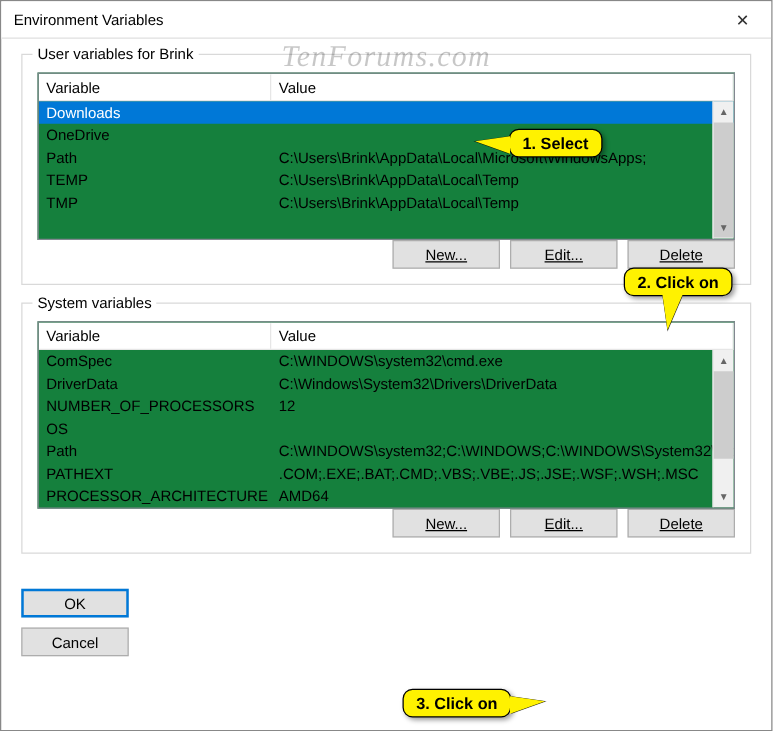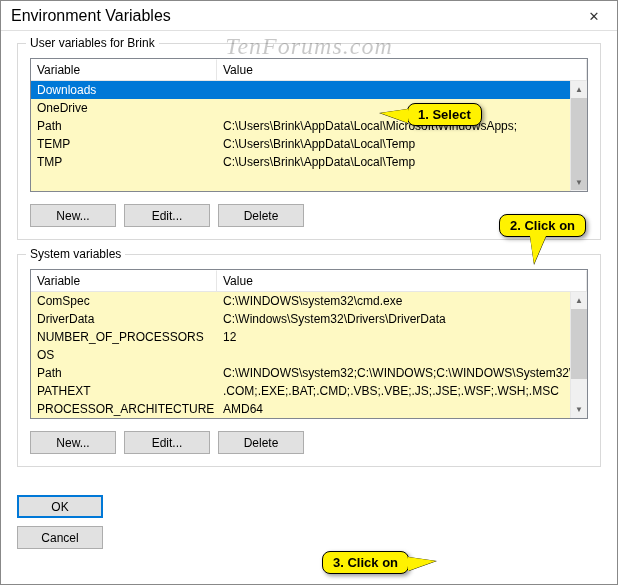--- a/index.html
+++ b/index.html
@@ -17,21 +17,21 @@
   }
   .titlebar {
     background: #fff;
     height: 30px;
     display: flex;
     align-items: center;
     padding-left: 10px;
     border-bottom: 1px solid #e0e0e0;
     position: relative;
   }
-  .titlebar-text { font-size: 16px; color: #000; }
+  .titlebar-text { font-size: 12px; color: #000; }
   .close-btn {
     position: absolute;
     right: 0; top: 0;
     width: 46px; height: 30px;
     display: flex;
     align-items: center;
     justify-content: center;
     font-size: 13px;
     color: #333;
     cursor: pointer;
@@ -47,21 +47,21 @@
   .groupbox-label {
     position: absolute;
     top: -8px; left: 8px;
     background: #fff;
     padding: 0 4px;
     font-size: 12px;
     color: #000;
   }
   .listview {
     border: 1px solid #828790;
-    background: #fef9c3;
+    background: #15803d;
     height: 134px;
     overflow: hidden;
     position: relative;
   }
   .listview.sys { height: 150px; }
   .listview-header {
     display: flex;
     height: 22px;
     background: #fff;
     border-bottom: 1px solid #e6e6e6;
@@ -96,23 +96,23 @@
     justify-content: center;
     color: #666;
     font-size: 8px;
   }
   .scrollbar-v .thumb {
     background: #cdcdcd;
     margin: 0;
   }
   .btnrow {
     display: flex;
-    justify-content: flex-start;
+    justify-content: flex-end;
     gap: 8px;
-    margin-top: 12px;
+    text-decoration: underline;
   }
   .btn {
     width: 86px;
     height: 23px;
     background: #e1e1e1;
     border: 1px solid #adadad;
     font-family: inherit;
     font-size: 12px;
     cursor: pointer;
     padding: 0;

